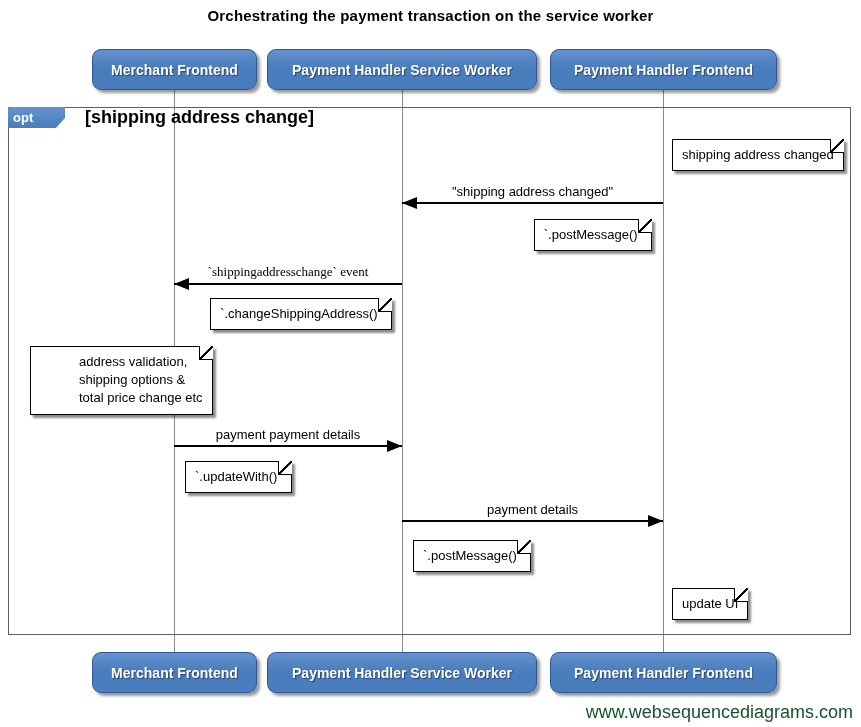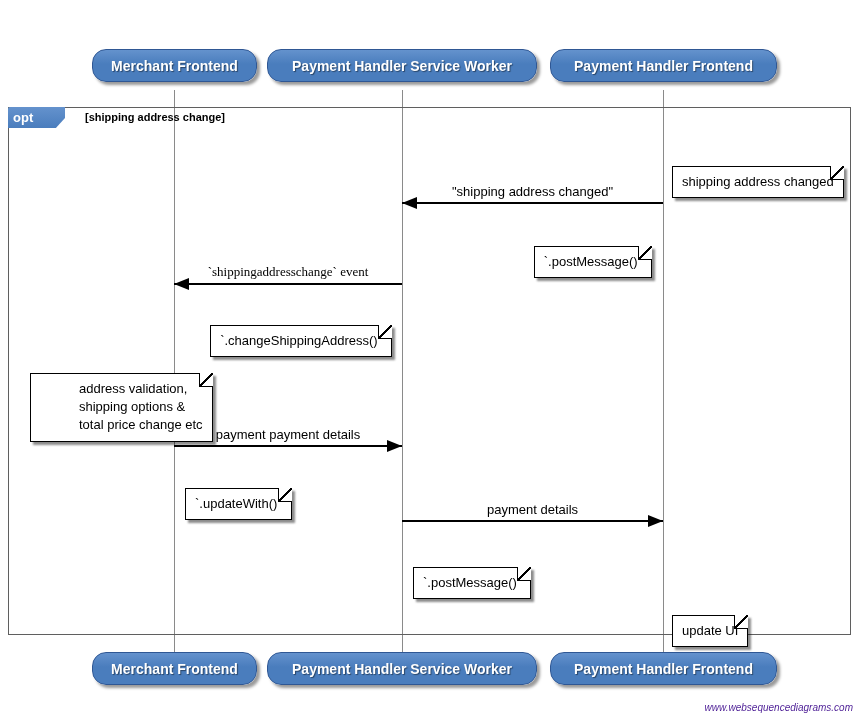--- a/index.html
+++ b/index.html
@@ -8,23 +8,23 @@
     font-family:"Liberation Sans","DejaVu Sans",sans-serif;color:#000;
   }
   .title{
     position:absolute;top:7px;left:0;width:100%;text-align:center;
     font-size:15px;font-weight:bold;letter-spacing:0.2px;
   }
   
   .lifeline{position:absolute;top:90px;height:562px;width:1px;background:var(--lifeline,#8a8a8a);z-index:0;}
   
   .actor{
-    position:absolute;height:33px;box-sizing:border-box;z-index:3;
+    position:absolute;height:41px;box-sizing:border-box;z-index:3;
     background:linear-gradient(180deg,var(--actor-fill-top,#6492cd) 0%,var(--actor-fill,#4a7dbd) 45%,var(--actor-fill,#4a7dbd) 100%);
-    border:1px solid var(--actor-border,#2f5794);border-radius:14px;
+    border:1px solid var(--actor-border,#2f5794);border-radius:9px;
     box-shadow:3px 3px 3px rgba(0,0,0,0.40);
     color:#fff;font-size:14px;font-weight:bold;text-shadow:1px 1px 1px rgba(0,0,0,0.45);
     display:flex;align-items:center;justify-content:center;white-space:nowrap;
   }
   .row-top .actor{top:49px;}
   .row-bottom .actor{top:652px;}
   .a1{left:92px;width:165px;}
   .a2{left:267px;width:270px;}
   .a3{left:550px;width:227px;}
   
@@ -34,35 +34,35 @@
   }
   .opt-tab{
     position:absolute;left:8px;top:107px;width:57px;height:21px;z-index:2;
     background:linear-gradient(180deg,var(--actor-fill-top,#6492cd),var(--actor-fill,#4a7dbd));
     clip-path:polygon(0 0,100% 0,100% 52%,84% 100%,0 100%);
     border-radius:2px 0 0 0;
     color:#fff;font-size:13px;font-weight:bold;line-height:21px;padding-left:5px;box-sizing:border-box;
   }
   .guard{
     position:absolute;left:85px;top:107px;height:21px;line-height:21px;z-index:2;
-    font-size:11px;font-weight:bold;white-space:nowrap;
+    font-size:18px;font-weight:bold;white-space:nowrap;
   }
   
   .msg{position:absolute;z-index:4;}
   .msg .lbl{text-align:center;font-size:13px;padding-bottom:3px;white-space:nowrap;}
   .msg .line{position:relative;height:2px;background:var(--arrow,#000);}
   .head{position:absolute;width:0;height:0;top:-5px;}
   .head.hl{left:0;border-top:6px solid transparent;border-bottom:6px solid transparent;border-right:15px solid var(--arrow,#000);}
   .head.hr{right:0;border-top:6px solid transparent;border-bottom:6px solid transparent;border-left:15px solid var(--arrow,#000);}
   
   .note{
     position:absolute;z-index:5;background:var(--note-bg,#fff);
     border:1px solid var(--note-border,#000);
     box-shadow:3px 3px 2px rgba(0,0,0,0.45);
-    font-size:13px;line-height:1.4;padding:6px 9px;white-space:pre-line;margin-top:27px;
+    font-size:13px;line-height:1.4;padding:6px 9px;white-space:pre-line;
   }
   .note::before{
     content:"";position:absolute;top:-1px;right:-1px;width:13px;height:13px;
     background:
       linear-gradient(135deg,#fff 0 46%,#000 46% 54%,#fff 54% 100%);
     border-left:1px solid var(--note-border,#000);
     border-bottom:1px solid var(--note-border,#000);
   }
   
   .n1{left:672px;top:139px;}
@@ -71,28 +71,29 @@
   .n4{left:30px;top:346px;padding-left:48px;}
   .n5{left:185px;top:461px;}
   .n6{left:413px;top:540px;}
   .n7{left:672px;top:588px;}
   
   .m1{left:402px;width:261px;top:184px;}
   .m2{left:174px;width:228px;top:264px;font-family:Liberation Serif, serif;}
   .m3{left:174px;width:228px;top:427px;}
   .m4{left:402px;width:261px;top:502px;}
   .watermark{
-    position:absolute;right:8px;top:702px;font-size:10px;color:#4c1d95;z-index:2;font-style:italic;
+    position:absolute;right:8px;top:702px;font-size:18px;color:#14532d;z-index:2;
   }
 </style>
 </head>
 <body>
 
 <div id="canvas">
 
+  <div class="title">Orchestrating the payment transaction on the service worker</div>
 
   <div class="lifeline" style="left:174px;"></div>
   <div class="lifeline" style="left:402px;"></div>
   <div class="lifeline" style="left:663px;"></div>
 
   <div class="row-top">
     <div class="actor a1">Merchant Frontend</div>
     <div class="actor a2">Payment Handler Service Worker</div>
     <div class="actor a3">Payment Handler Frontend</div>
   </div>

